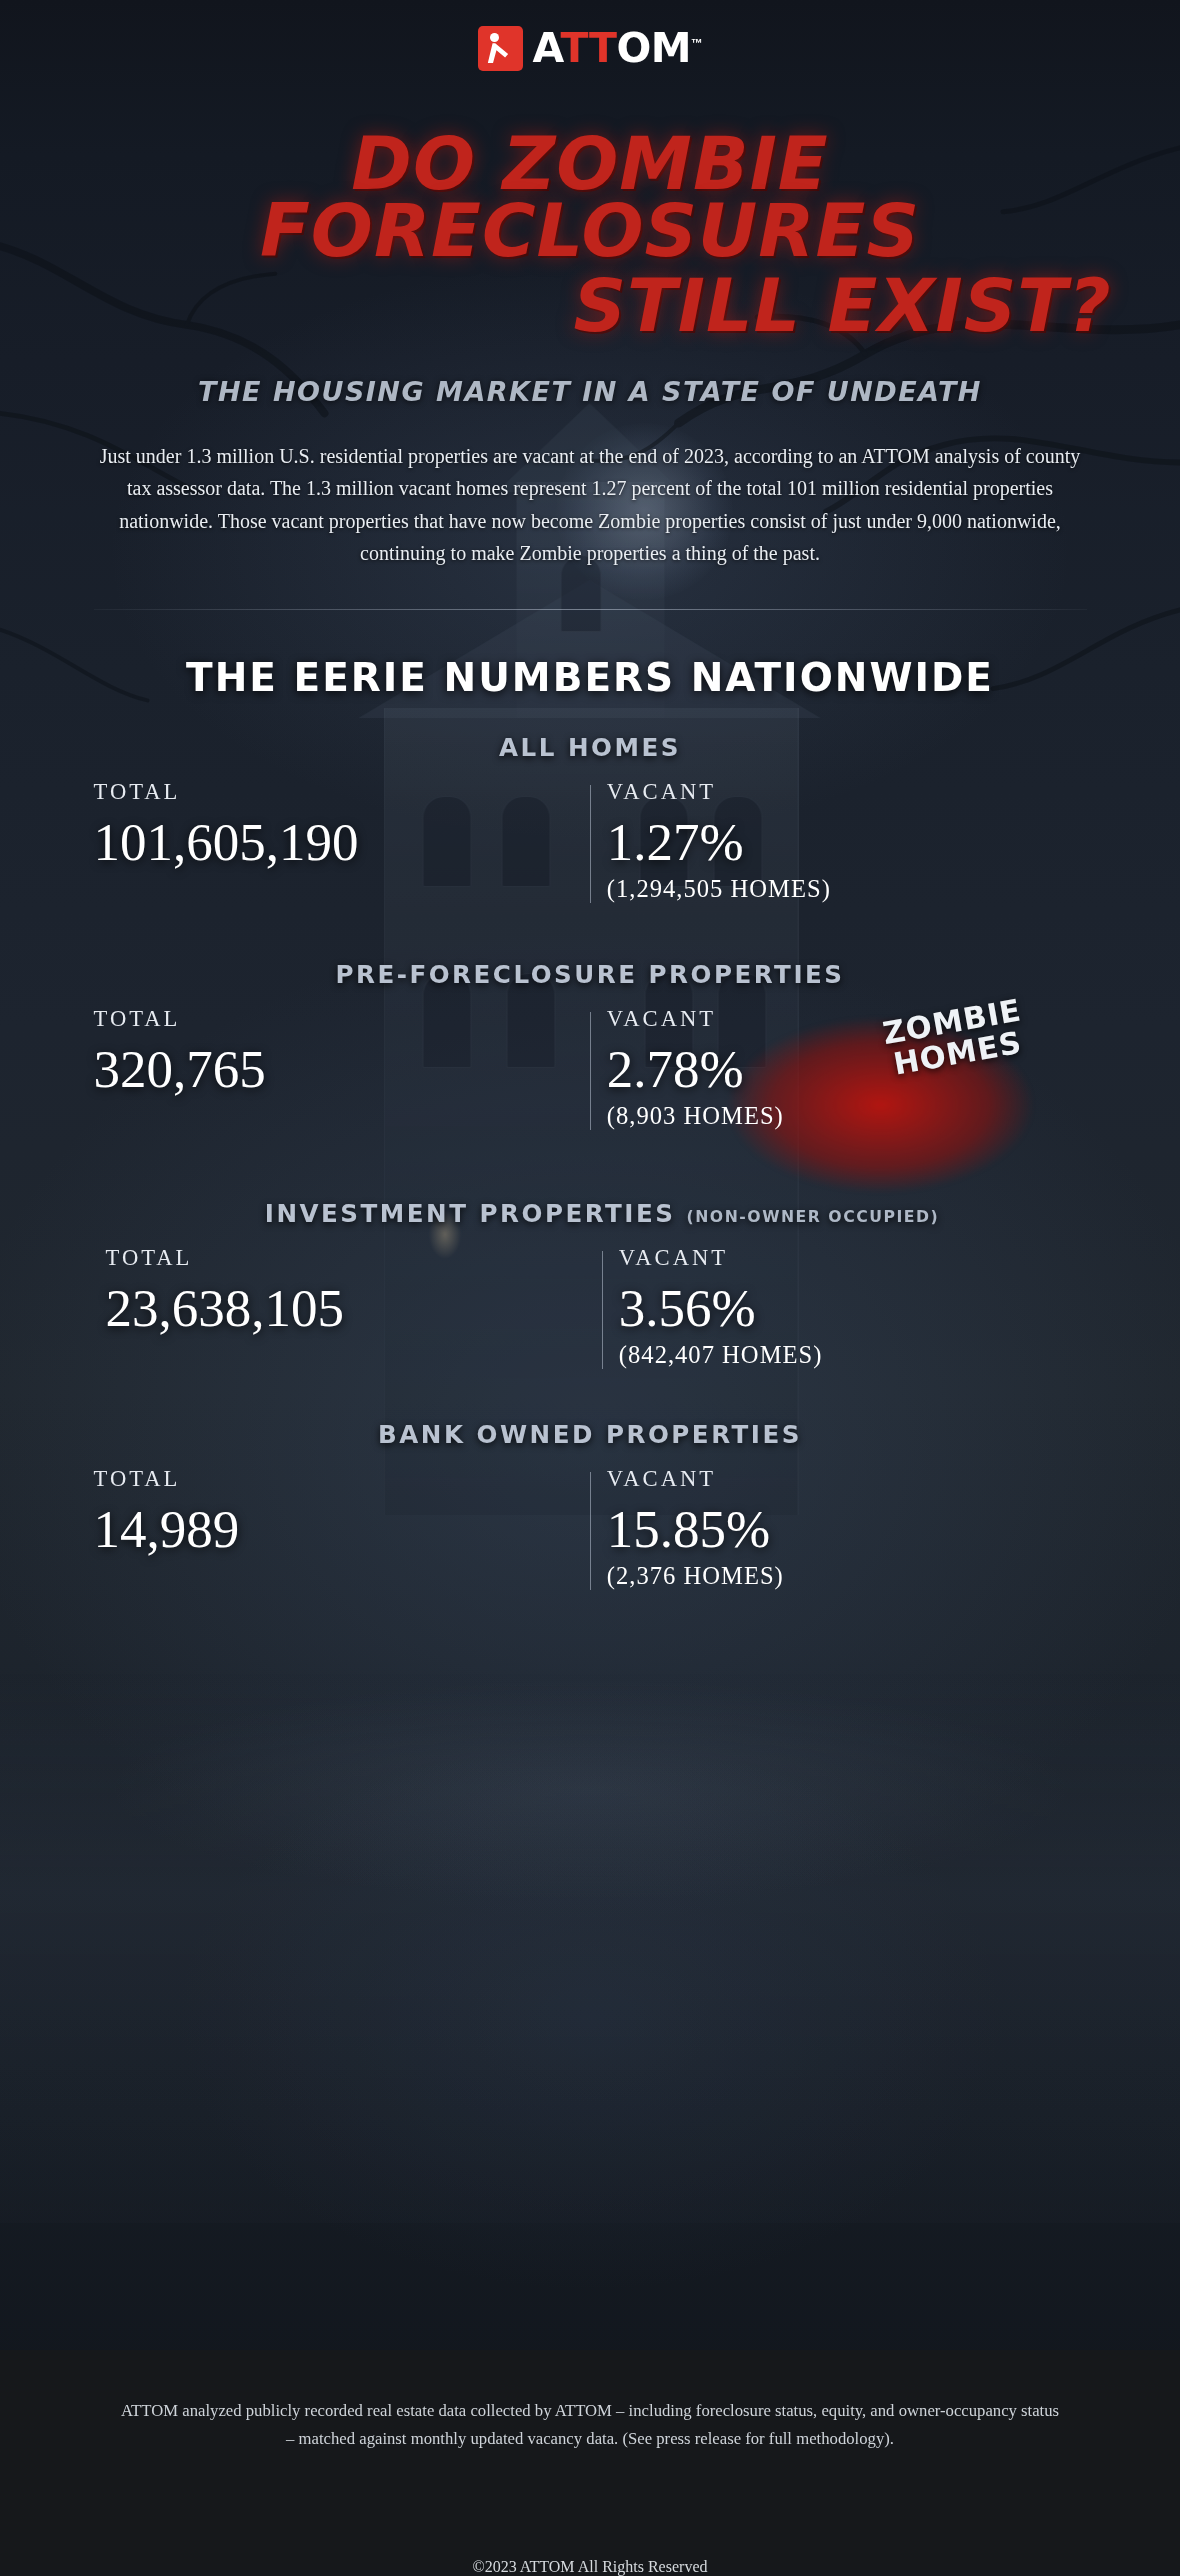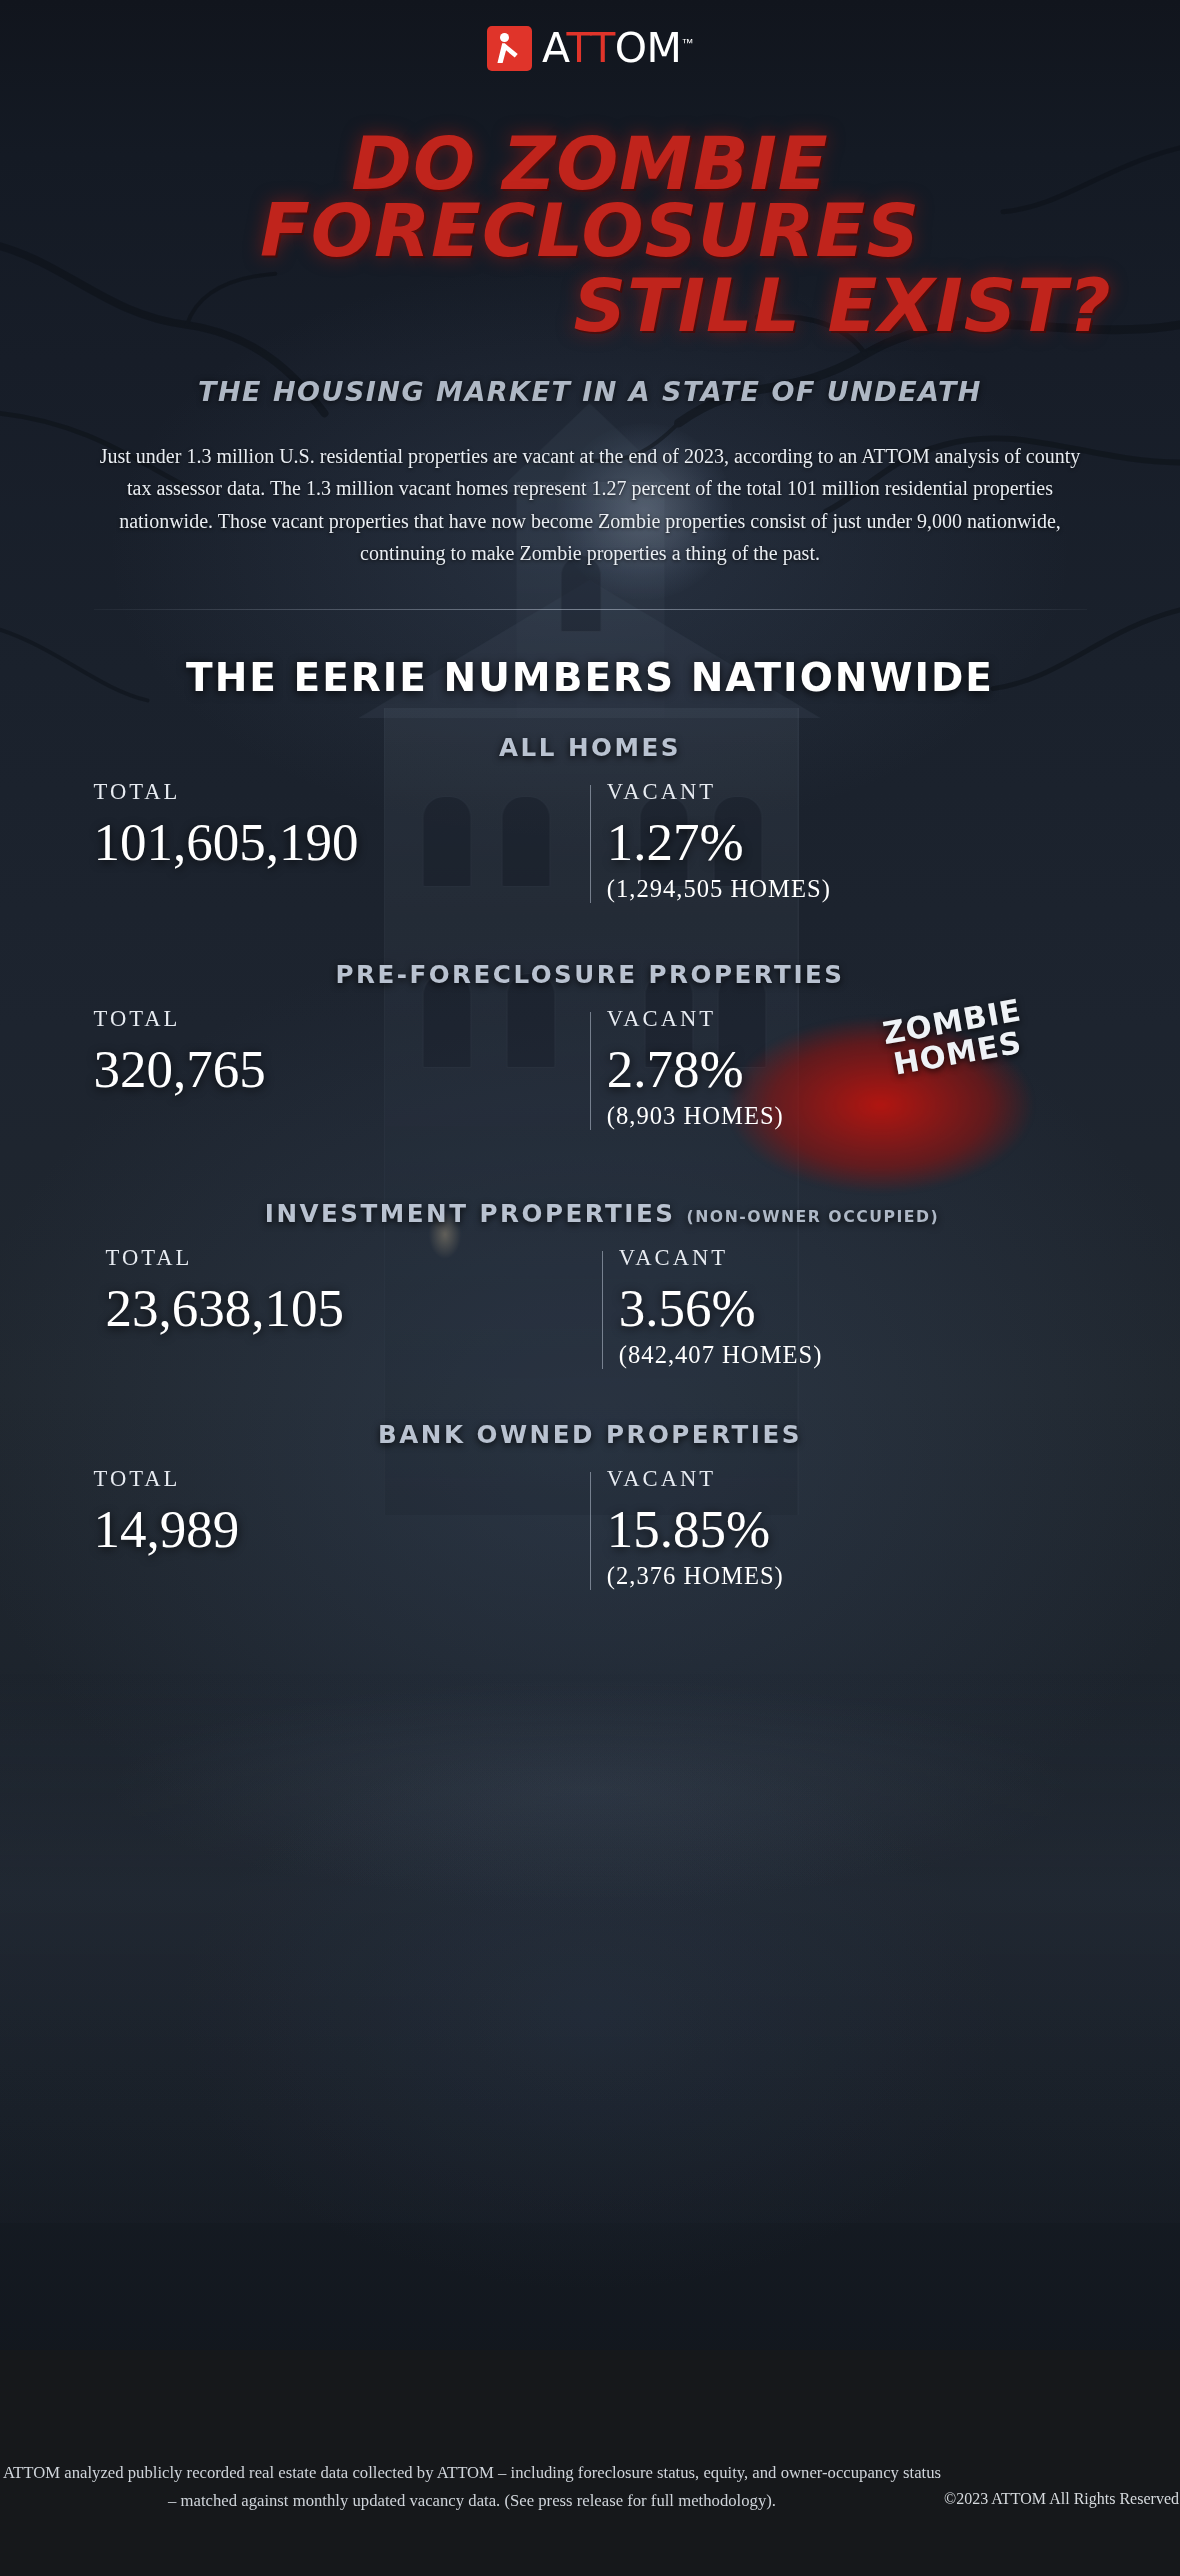--- a/index.html
+++ b/index.html
@@ -150,21 +150,21 @@
   .logo-mark:after {
     content: "";
     position: absolute;
     left: 8.9px; top: 17.7px;
     width: 21.6px; height: 19.7px;
     background: #fff;
     clip-path: polygon(40% 0, 100% 55%, 86% 72%, 46% 36%, 30% 100%, 6% 100%, 28% 0);
   }
   .logo-text {
     font-family: "DejaVu Sans", sans-serif;
-    font-weight: normal;
+    font-weight: bold;
     font-size: 41px;
     letter-spacing: -0.5px;
     color: #ffffff;
     line-height: 1;
   }
   .logo-text .red { color: #e0342a; }
   .logo-tm {
     font-size: 11.8px;
     color: #ffffff;
     vertical-align: super;
@@ -323,23 +323,23 @@
   }
 
   
   .footer {
     position: absolute;
     left: 0; right: 0; bottom: 0;
     height: 226px;
     background: #16181b;
     z-index: 6;
     display: flex;
-    flex-direction: row;
+    flex-direction: column;
     align-items: center;
-    justify-content: flex-start;
+    justify-content: space-between;
     padding-top: 47px;
     box-sizing: border-box;
   }
   .footer-note {
     width: 944px;
     text-align: center;
     color: #cfd4da;
     font-size: 16.7px;
     line-height: 1.65;
     font-family: "Liberation Serif", serif;

